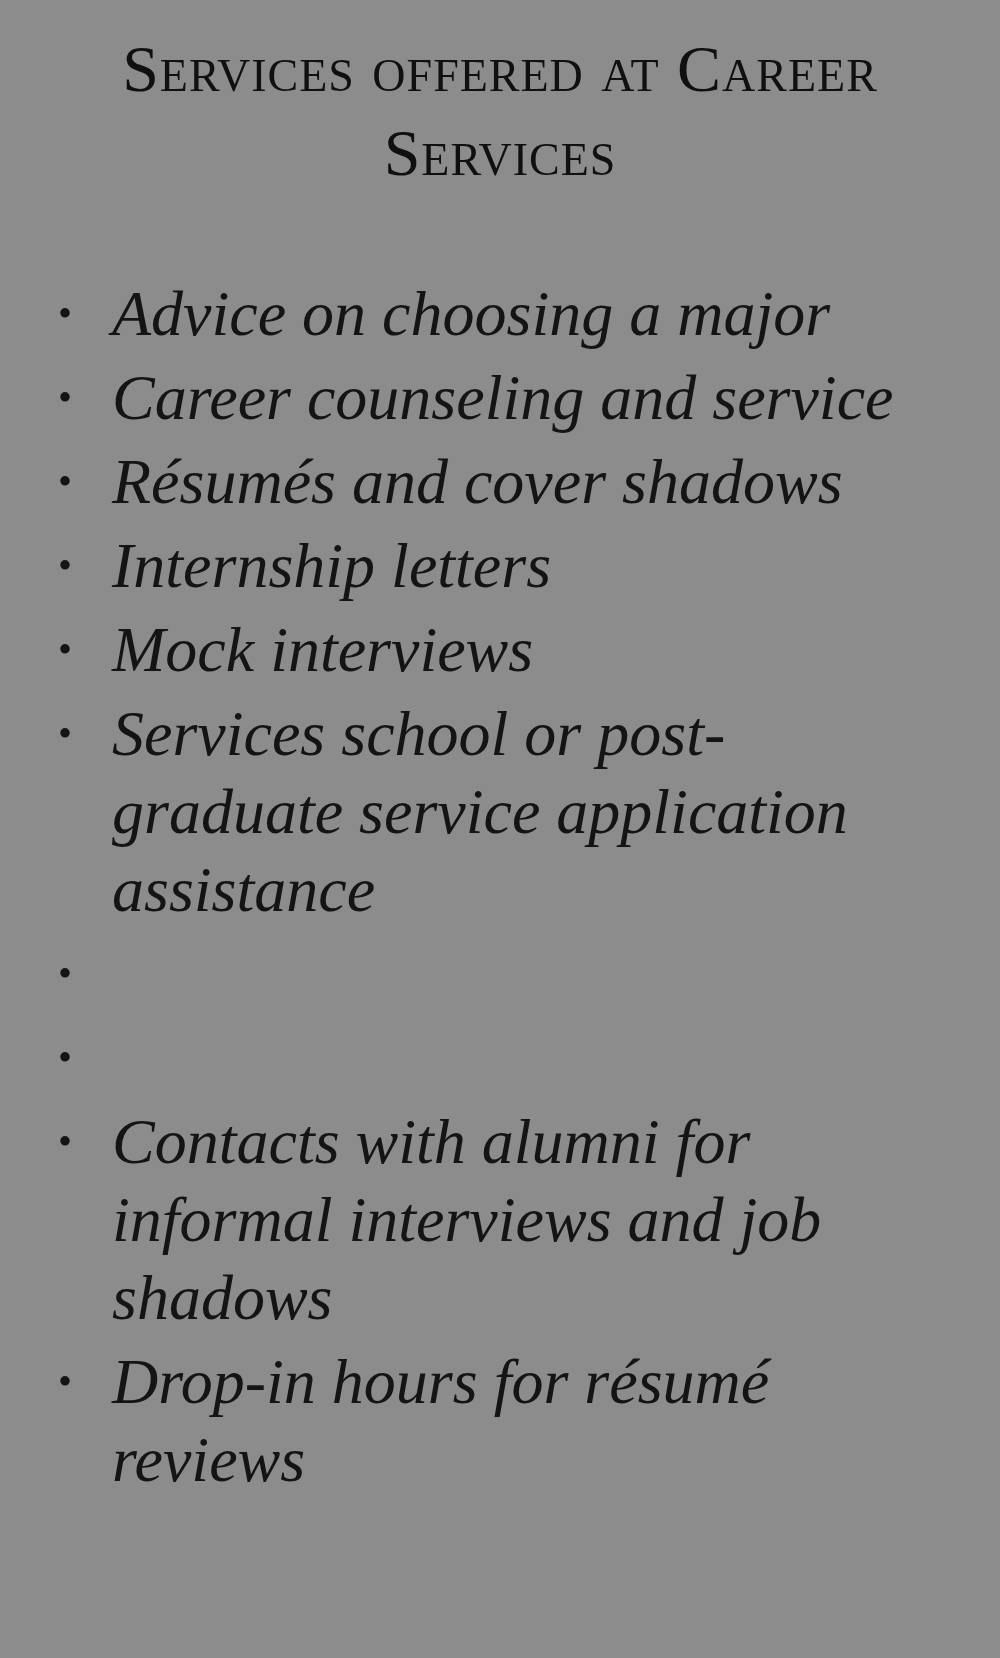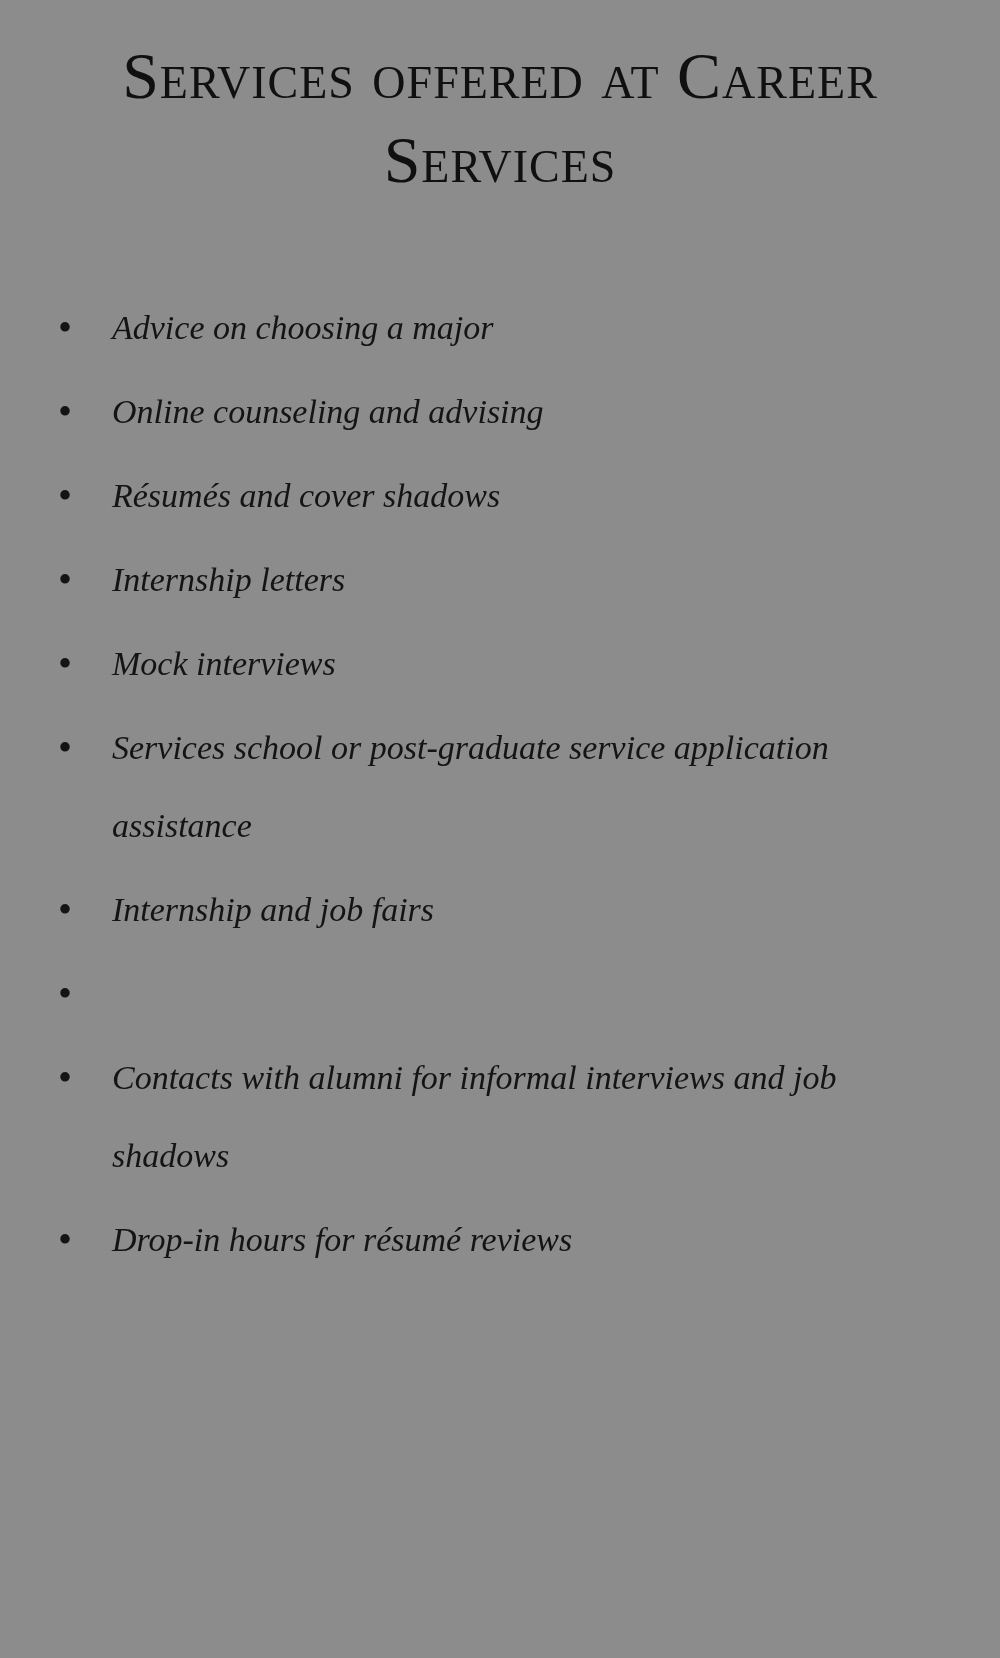--- a/index.html
+++ b/index.html
@@ -24,21 +24,21 @@
   }
   .title {
     font-family: "Liberation Serif", serif;
     font-variant: small-caps;
     text-align: center;
     font-size: 66px;
     line-height: 1.28;
     letter-spacing: 1px;
     color: #101010;
     padding: 18px 40px 0 40px;
-    margin: 16px;
+    margin: 9px;
     font-weight: 400;
   }
   .bullet-list {
     list-style: none;
     margin: 0;
     padding: 70px 40px 0 40px;
   }
   .bullet-item {
     display: flex;
     align-items: flex-start;
@@ -49,60 +49,59 @@
     width: 72px;
     text-align: left;
     padding-left: 18px;
     box-sizing: border-box;
     font-size: 40px;
     line-height: 78px;
     color: #141414;
   }
   .bullet-text {
     font-style: italic;
-    font-size: 34px;
+    font-size: 64px;
     line-height: 78px;
     color: #141414;
     max-width: 800px;
   }
 </style>
 </head>
 <body>
 
 <div class="slide">
   <h1 class="title">Services offered at Career Services</h1>
 
   <ul class="bullet-list">
     <li class="bullet-item">
       <span class="bullet-dot">•</span>
       <span class="bullet-text">Advice on choosing a major</span>
     </li>
     <li class="bullet-item">
       <span class="bullet-dot">•</span>
-      <span class="bullet-text">Online counseling and advising</span>
+      <span class="bullet-text">Career counseling and service</span>
     </li>
     <li class="bullet-item">
       <span class="bullet-dot">•</span>
       <span class="bullet-text">Résumés and cover shadows</span>
     </li>
     <li class="bullet-item">
       <span class="bullet-dot">•</span>
       <span class="bullet-text">Internship letters</span>
     </li>
     <li class="bullet-item">
       <span class="bullet-dot">•</span>
       <span class="bullet-text">Mock interviews</span>
     </li>
     <li class="bullet-item">
       <span class="bullet-dot">•</span>
       <span class="bullet-text">Services school or post-graduate service application assistance</span>
     </li>
     <li class="bullet-item">
       <span class="bullet-dot">•</span>
-      <span class="bullet-text">Internship and job fairs</span>
     </li>
     <li class="bullet-item">
       <span class="bullet-dot">•</span>
     </li>
     <li class="bullet-item">
       <span class="bullet-dot">•</span>
       <span class="bullet-text">Contacts with alumni for informal interviews and job shadows</span>
     </li>
     <li class="bullet-item">
       <span class="bullet-dot">•</span>

